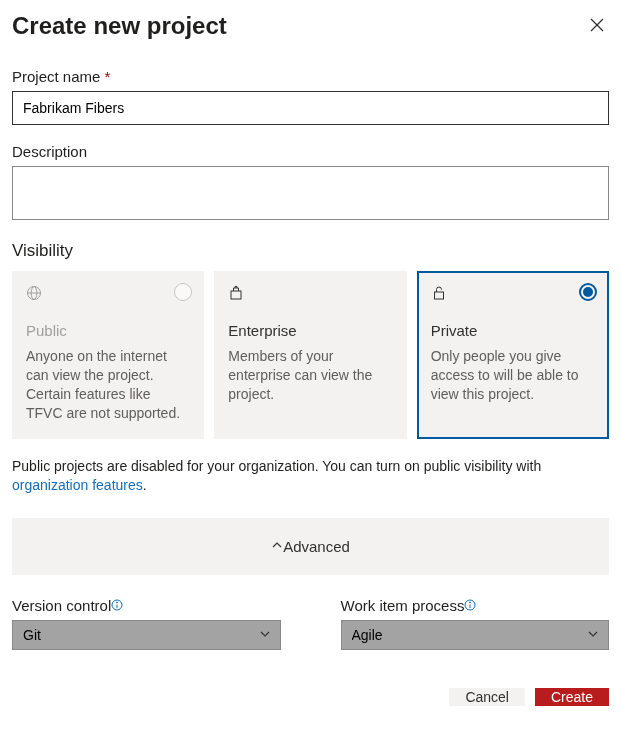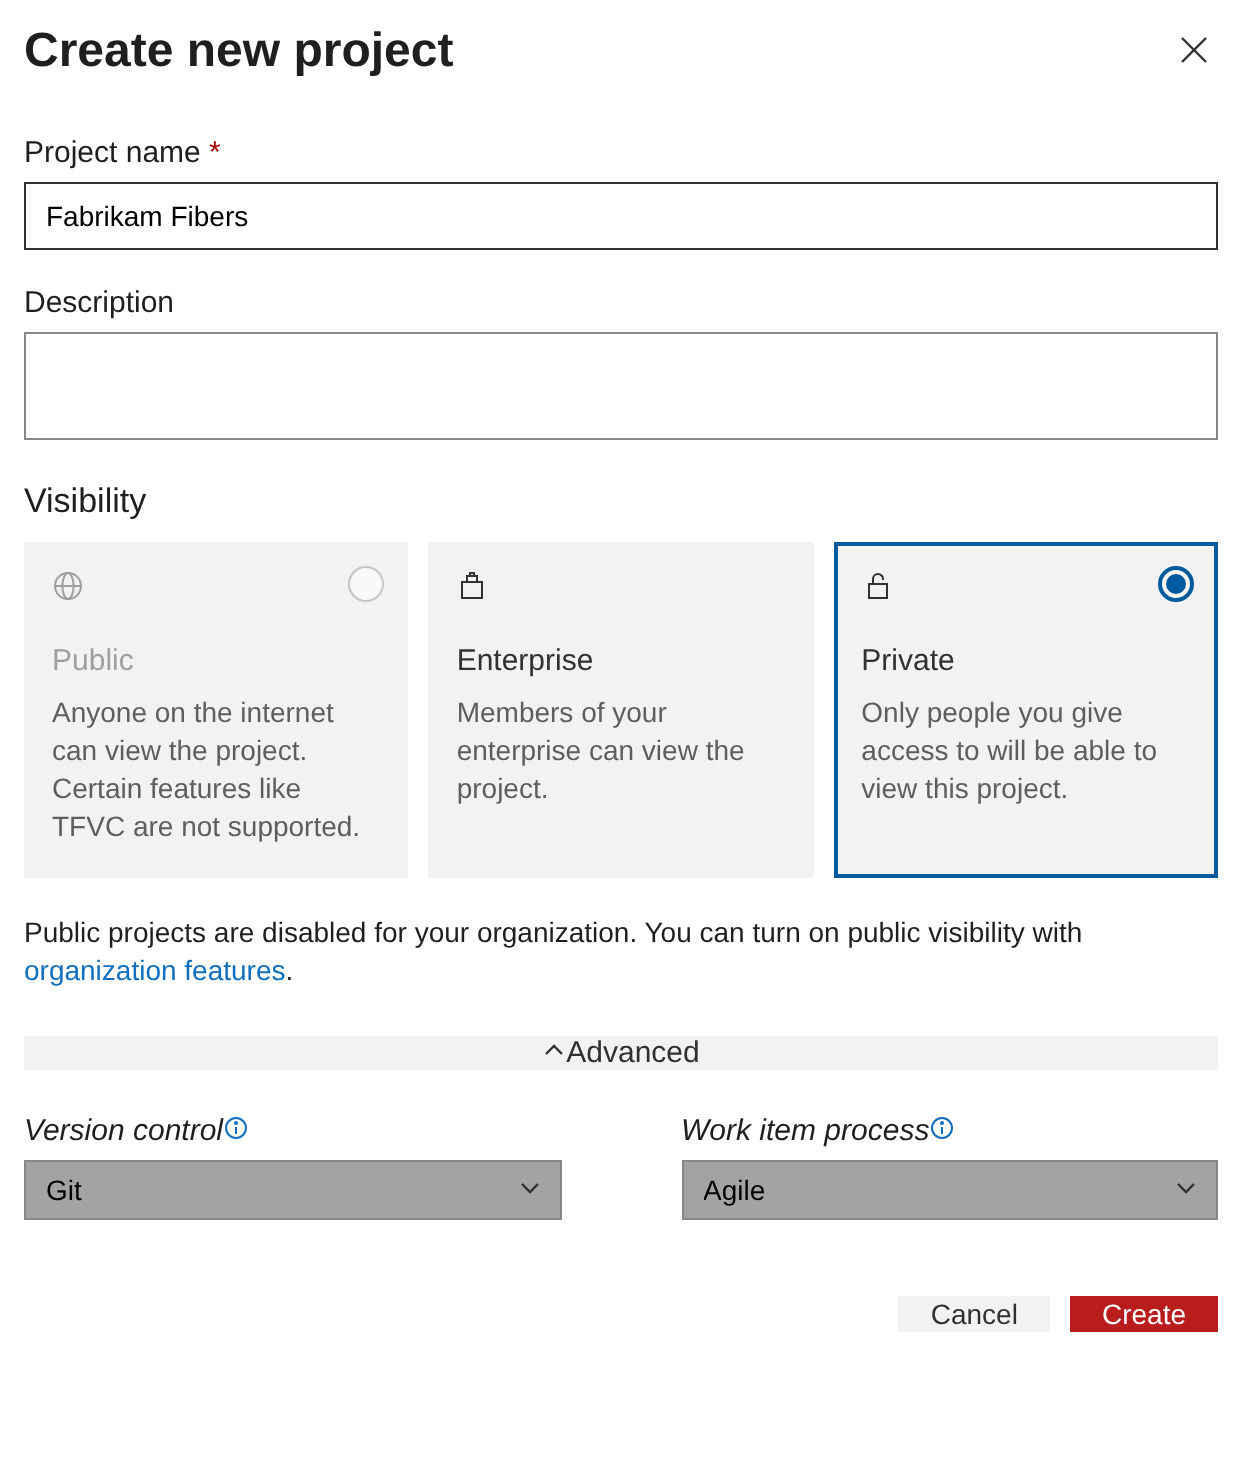--- a/index.html
+++ b/index.html
@@ -152,21 +152,21 @@
       color: #201f1e;
       margin-bottom: 22px;
       line-height: 1.4;
     }
     .policy-link {
       color: #106ebe;
       text-decoration: none;
     }
     .advanced {
       background: #f3f2f1;
-      padding: 0;
+      padding: 20px;
       text-align: center;
       cursor: pointer;
       margin-bottom: 22px;
       display: flex;
       align-items: center;
       justify-content: center;
       gap: 0;
     }
     .advanced-label {
       font-size: 15px;
@@ -178,21 +178,20 @@
     .advanced-row {
       display: grid;
       grid-template-columns: 1fr 1fr;
       gap: 60px;
       margin-bottom: 38px;
     }
     .adv-group .field-label {
       display: flex;
       align-items: flex-end;
       gap: 0;
-      font-style: italic;
     }
     .info-icon {
       color: #106ebe;
     }
     .info-icon svg {
       width: 12px;
       height: 12px;
     }
     .select-wrap {
       position: relative;

